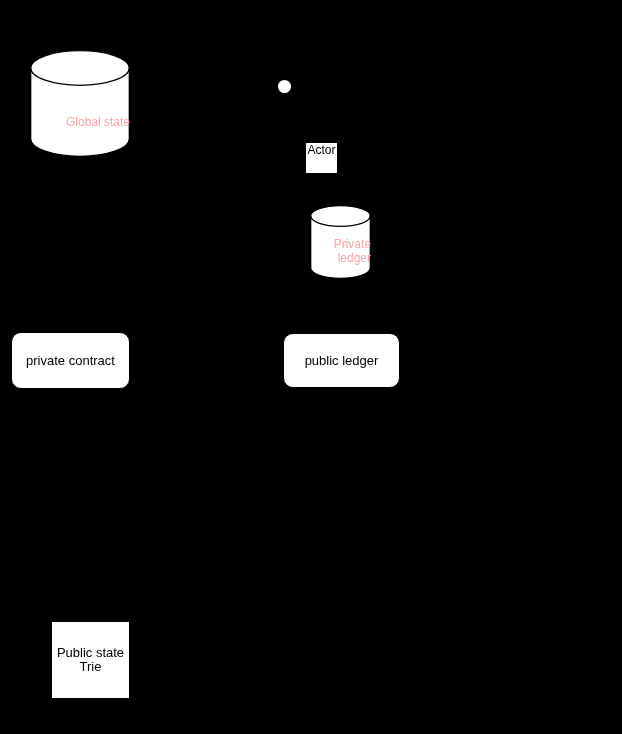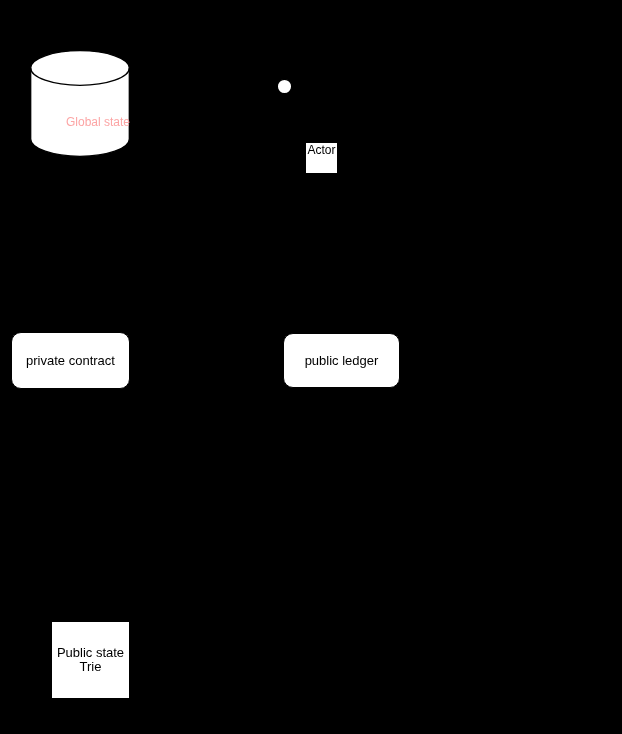--- a/index.html
+++ b/index.html
@@ -80,20 +80,28 @@
   </div>
 
   <div class="node" style="left:270px; top:78px; width:30px; height:60px;">
     <svg width="30" height="60" viewBox="0 0 30 60">
       <circle cx="14.5" cy="8.5" r="7.2" fill="#ffffff" stroke="#000000" stroke-width="1.3"></circle>
       <path d="M14.5,15.7 L14.5,38 M0,22.5 L29,22.5 M14.5,38 L2,58 M14.5,38 L27,58" fill="none" stroke="#000000" stroke-width="1.3"></path>
     </svg>
   </div>
   <div class="actor-label">Actor</div>
 
+  <div class="node" style="left:310px; top:205px; width:61px; height:74px;">
+    <svg width="61" height="74" viewBox="0 0 61 74">
+      <path d="M0.7,11 A29.8,10.3 0 0 1 60.3,11 L60.3,63 A29.8,10.3 0 0 1 0.7,63 Z" fill="#ffffff" stroke="#000000" stroke-width="1.3"></path>
+      <path d="M0.7,11 A29.8,10.3 0 0 0 60.3,11" fill="none" stroke="#000000" stroke-width="1.3"></path>
+    </svg>
+    <div class="node-label" style="top:32px;">Private
+ledger</div>
+  </div>
 
   <div class="box rounded" style="left:11px; top:332px; width:119px; height:57px;">private contract</div>
 
   <div class="box" style="left:51px; top:621px; width:79px; height:78px;">Public state
 Trie</div>
 
   <div class="box rounded" style="left:283px; top:333px; width:117px; height:55px;">public ledger</div>
 
 
 </div>

